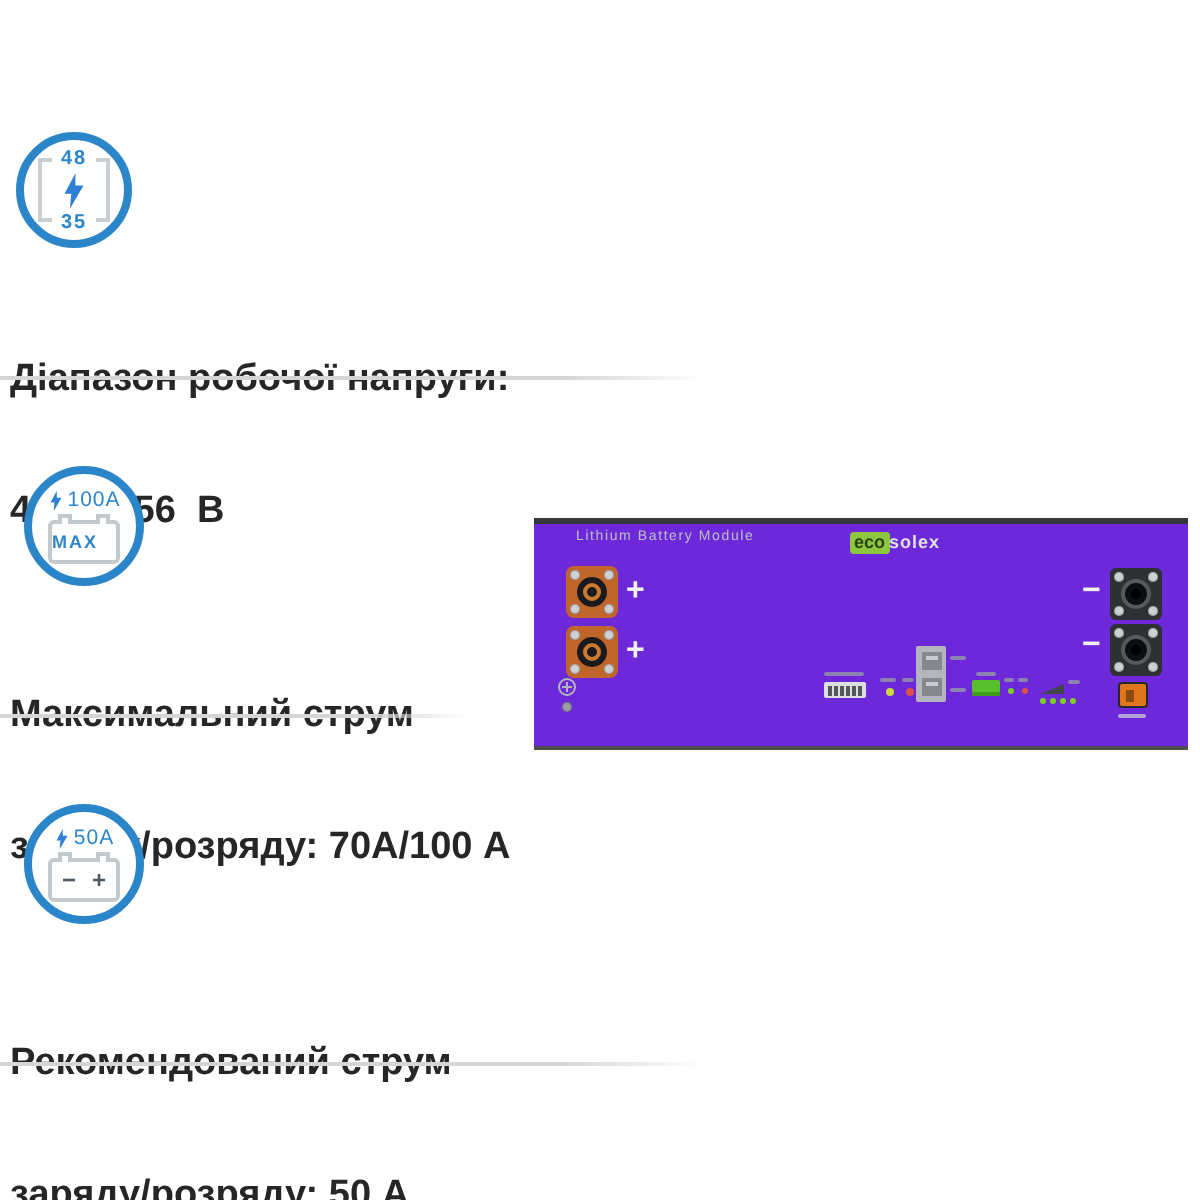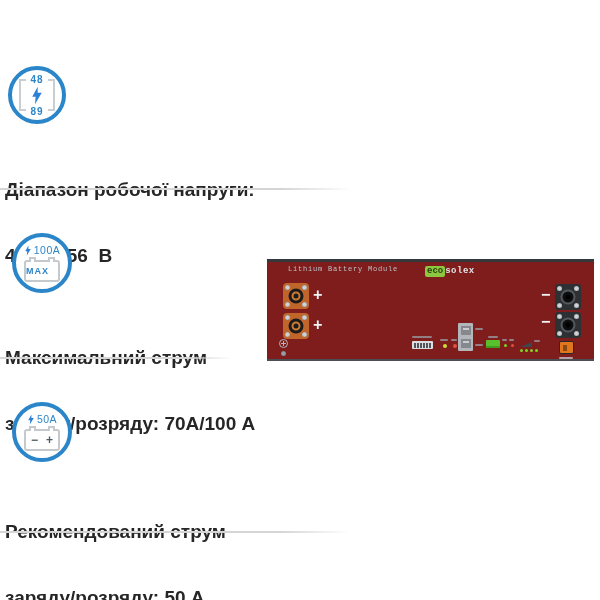--- a/index.html
+++ b/index.html
@@ -41,22 +41,22 @@
   .heading { position:absolute; left:5px; color:#262626; font-weight:700;
     font-size:19px; line-height:22px; white-space:pre-wrap; }
   .h1 { top:135px; } .h2 { top:303px; } .h3 { top:477px; }
   .divider { position:absolute; left:0; height:2px;
     background:linear-gradient(90deg,#d5d5d5 0%,#d5d5d5 80%,rgba(213,213,213,0) 100%); }
   .d1 { top:188px; width:352px; }
   .d2 { top:357px; width:232px; }
   .d3 { top:531px; width:350px; }
 
   
-  .module { position:absolute; left:267px; top:259px; width:327px; height:102px;
-    background:#7f1d1d; border-radius:1px;font-family:Liberation Mono, monospace; }
+  .module { position:absolute; left:267px; top:259px; width:327px; height:116px;
+    background:#6d28d9; border-radius:1px; }
   .module .edge-top { position:absolute; left:0; top:0; width:100%; height:3px; background:#34373c; }
   .module .edge-bottom { position:absolute; left:0; bottom:0; width:100%; height:2px; background:#4b4e53; }
   .module-title { position:absolute; left:21px; top:6px; font-size:7px;
     color:#bcc0c5; letter-spacing:0.8px; }
   .brand { position:absolute; left:158px; top:7px; display:flex; align-items:center; }
   .brand .eco { background:#8dc63f; color:#27420f; font-size:9px; font-weight:700;
     padding:0 2px; border-radius:2px; line-height:11px; }
   .brand .solex { color:#e0e3e6; font-size:9px; font-weight:700; letter-spacing:0.5px; line-height:11px; }
 
   .conn { position:absolute; width:26px; height:26px; border-radius:4px; }
@@ -116,21 +116,21 @@
 
 <div class="canvas">
 
   <div class="spec-circle c1">
     <span class="bracket l"></span>
     <span class="bracket r"></span>
     <span class="icon-num">48</span>
     <svg class="bolt-big" width="14" height="19" viewBox="0 0 20 28">
       <path d="M11 1 L3 16 h5 L7 27 L17 10 h-6 Z" fill="#2e7fd6"></path>
     </svg>
-    <span class="icon-num">89</span>
+    <span class="icon-num">35</span>
   </div>
   <div class="heading h1">
     <div>Діапазон робочої напруги:</div>
     <div>48 В ~ 56  В</div>
   </div>
   <div class="divider d1"></div>
 
   <div class="spec-circle c2">
     <div class="icon-label-row">
       <svg width="8" height="11" viewBox="0 0 20 28">

